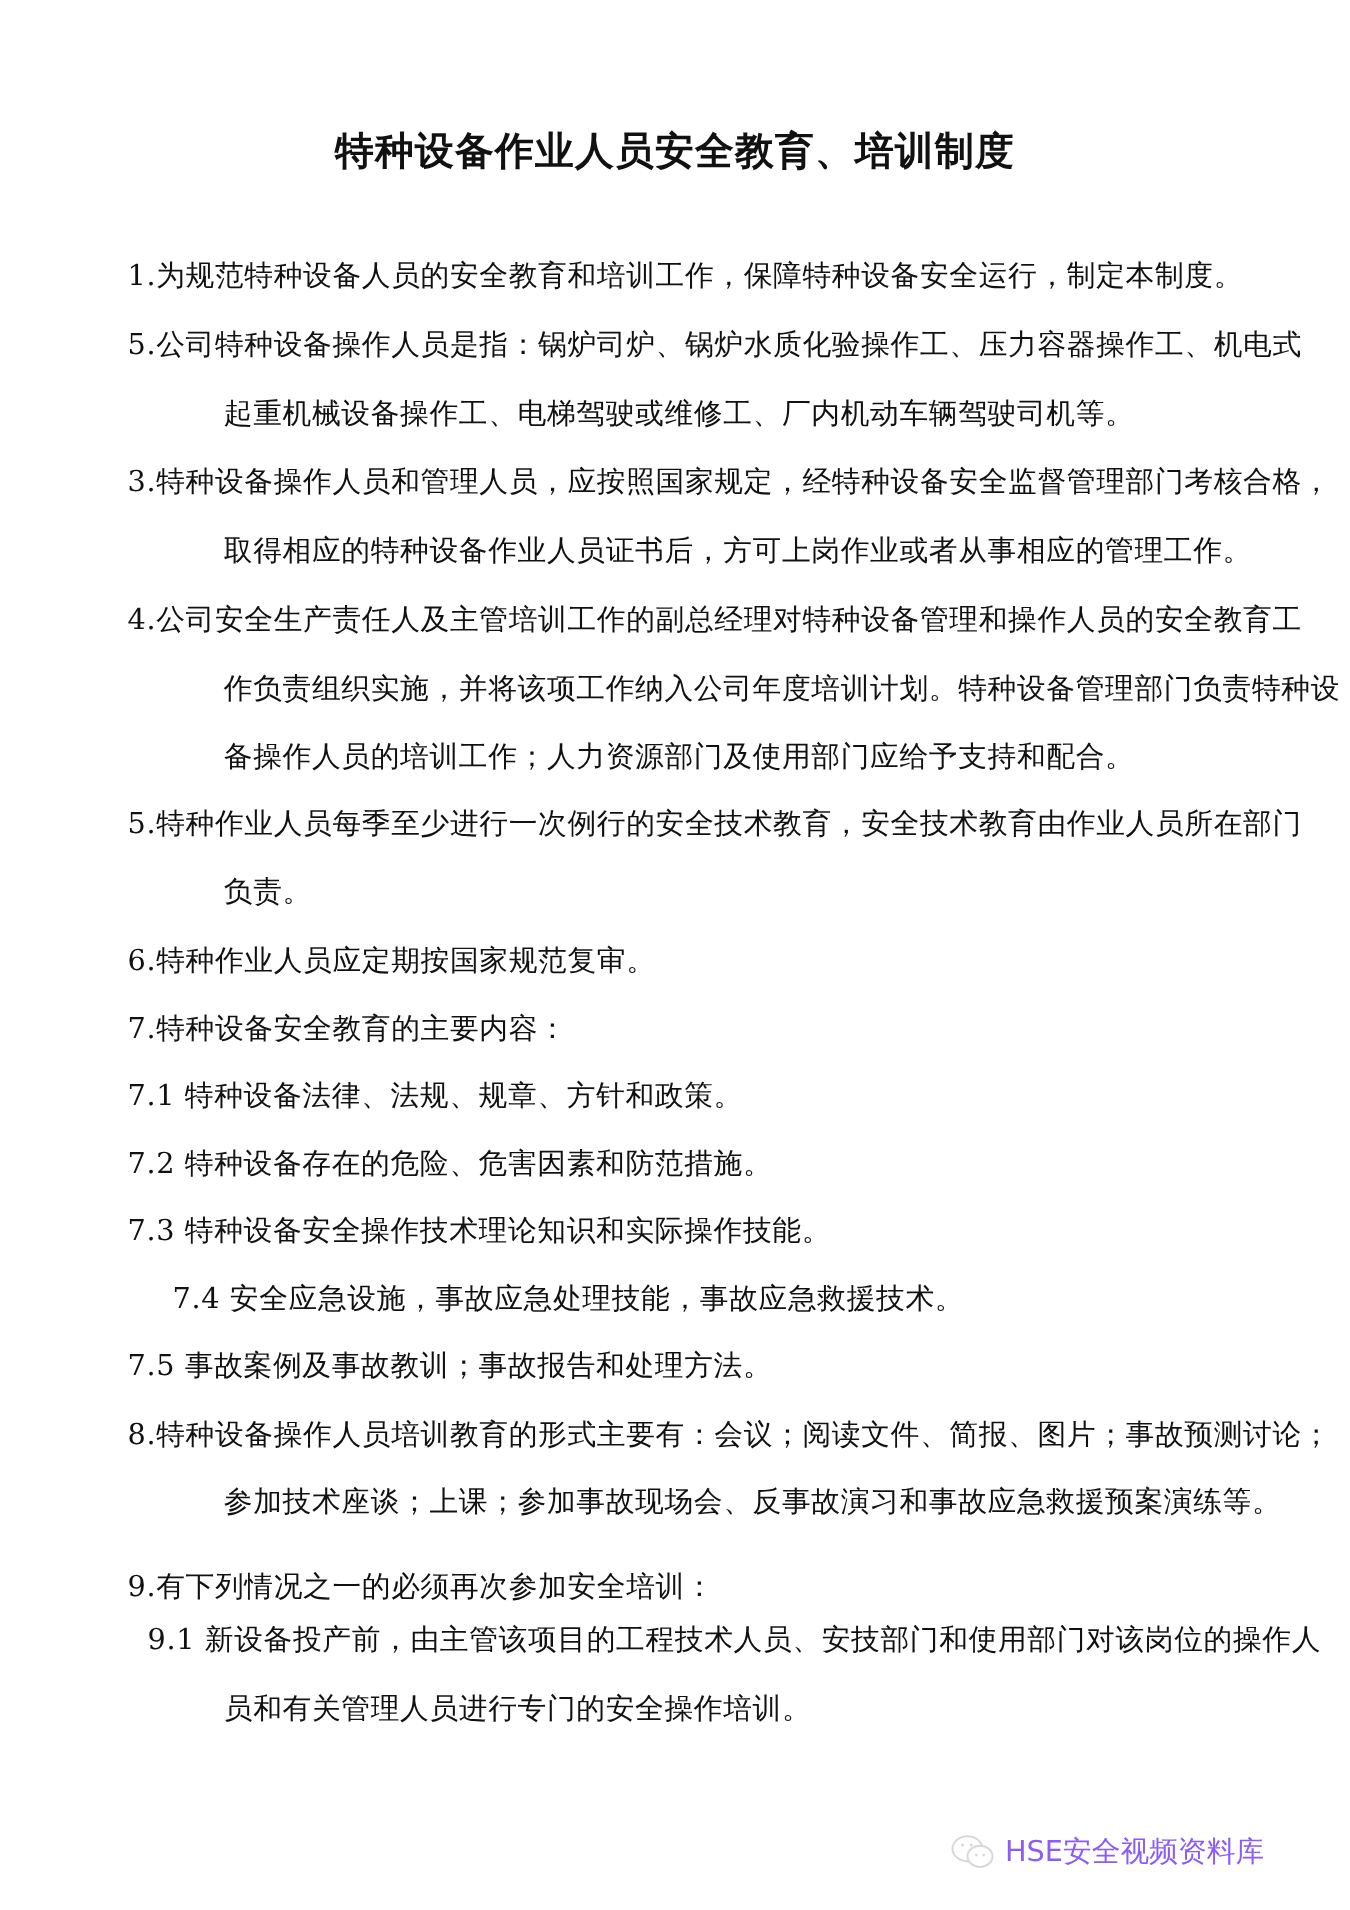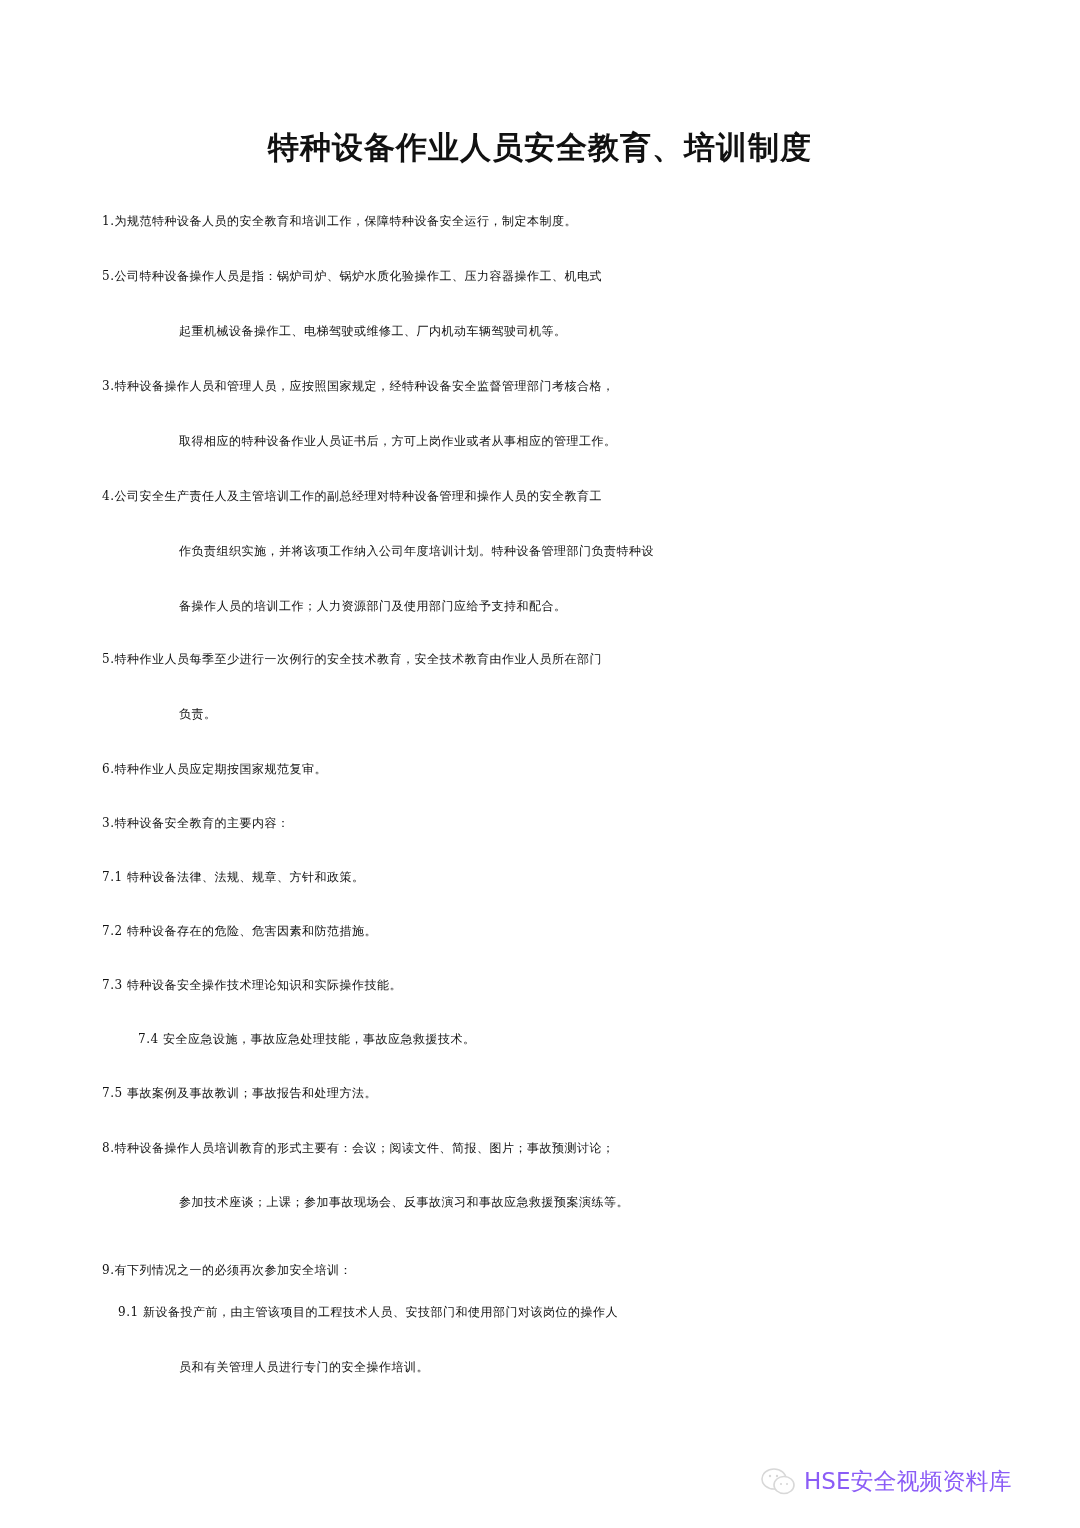--- a/index.html
+++ b/index.html
@@ -1,20 +1,20 @@
 <!DOCTYPE html>
 <html><head>
 <meta charset="utf-8">
 <style>
   html, body { margin:0; padding:0; background:#ffffff; }
   body { width:1080px; height:1528px; position:relative; overflow:hidden;
          font-family: "DejaVu Serif", "Liberation Serif", serif; color:#111; }
-  .title { position:absolute; top:127px; left:0; width:1080px; text-align:center;
+  .title { position:absolute; top:100px; left:0; width:1080px; text-align:center;
            font-size:31px; font-weight:bold; letter-spacing:1px; }
-  .line { position:absolute; left:102px; font-size:12px; white-space:nowrap; line-height:28px; letter-spacing:0.5px; }
+  .line { position:absolute; left:102px; font-size:23px; white-space:nowrap; line-height:28px; letter-spacing:0.5px; }
   .cont { left:147px;margin-left:32px; }
   .watermark { position:absolute; left:760px; top:1466px; font-family:"DejaVu Sans", sans-serif;
                font-size:23px; color:#8b5cf6; display:flex; align-items:center; gap:6px;justify-content:space-between; }
   .wm-icon { width:38px; height:30px; }
 </style>
 </head>
 <body>
 
 <div class="title">特种设备作业人员安全教育、培训制度</div>
 
@@ -23,21 +23,21 @@
     <div class="line" style="top: 262px;">5.公司特种设备操作人员是指：锅炉司炉、锅炉水质化验操作工、压力容器操作工、机电式</div>
     <div class="line cont" style="top: 317px;">起重机械设备操作工、电梯驾驶或维修工、厂内机动车辆驾驶司机等。</div>
     <div class="line" style="top: 372px;">3.特种设备操作人员和管理人员，应按照国家规定，经特种设备安全监督管理部门考核合格，</div>
     <div class="line cont" style="top: 427px;">取得相应的特种设备作业人员证书后，方可上岗作业或者从事相应的管理工作。</div>
     <div class="line" style="top: 482px;">4.公司安全生产责任人及主管培训工作的副总经理对特种设备管理和操作人员的安全教育工</div>
     <div class="line cont" style="top: 537px;">作负责组织实施，并将该项工作纳入公司年度培训计划。特种设备管理部门负责特种设</div>
     <div class="line cont" style="top: 592px;">备操作人员的培训工作；人力资源部门及使用部门应给予支持和配合。</div>
     <div class="line" style="top: 645px;">5.特种作业人员每季至少进行一次例行的安全技术教育，安全技术教育由作业人员所在部门</div>
     <div class="line cont" style="top: 700px;">负责。</div>
     <div class="line" style="top: 755px;">6.特种作业人员应定期按国家规范复审。</div>
-    <div class="line" style="top: 809px;">3.特种设备安全教育的主要内容：</div>
+    <div class="line" style="top: 809px;">7.特种设备安全教育的主要内容：</div>
     <div class="line" style="top: 863px;">7.1 特种设备法律、法规、规章、方针和政策。</div>
     <div class="line" style="top: 917px;">7.2 特种设备存在的危险、危害因素和防范措施。</div>
     <div class="line" style="top: 971px;">7.3 特种设备安全操作技术理论知识和实际操作技能。</div>
     <div class="line" style="top: 1025px; margin-left: 36px;">7.4 安全应急设施，事故应急处理技能，事故应急救援技术。</div>
     <div class="line" style="top: 1079px;">7.5 事故案例及事故教训；事故报告和处理方法。</div>
     <div class="line" style="top: 1134px;">8.特种设备操作人员培训教育的形式主要有：会议；阅读文件、简报、图片；事故预测讨论；</div>
     <div class="line cont" style="top: 1188px;">参加技术座谈；上课；参加事故现场会、反事故演习和事故应急救援预案演练等。</div>
     <div class="line" style="top: 1256px; text-align: center;">9.有下列情况之一的必须再次参加安全培训：</div>
     <div class="line" style="top: 1298px; margin-left: 16px;">9.1 新设备投产前，由主管该项目的工程技术人员、安技部门和使用部门对该岗位的操作人</div>
     <div class="line cont" style="top: 1353px;">员和有关管理人员进行专门的安全操作培训。</div>

